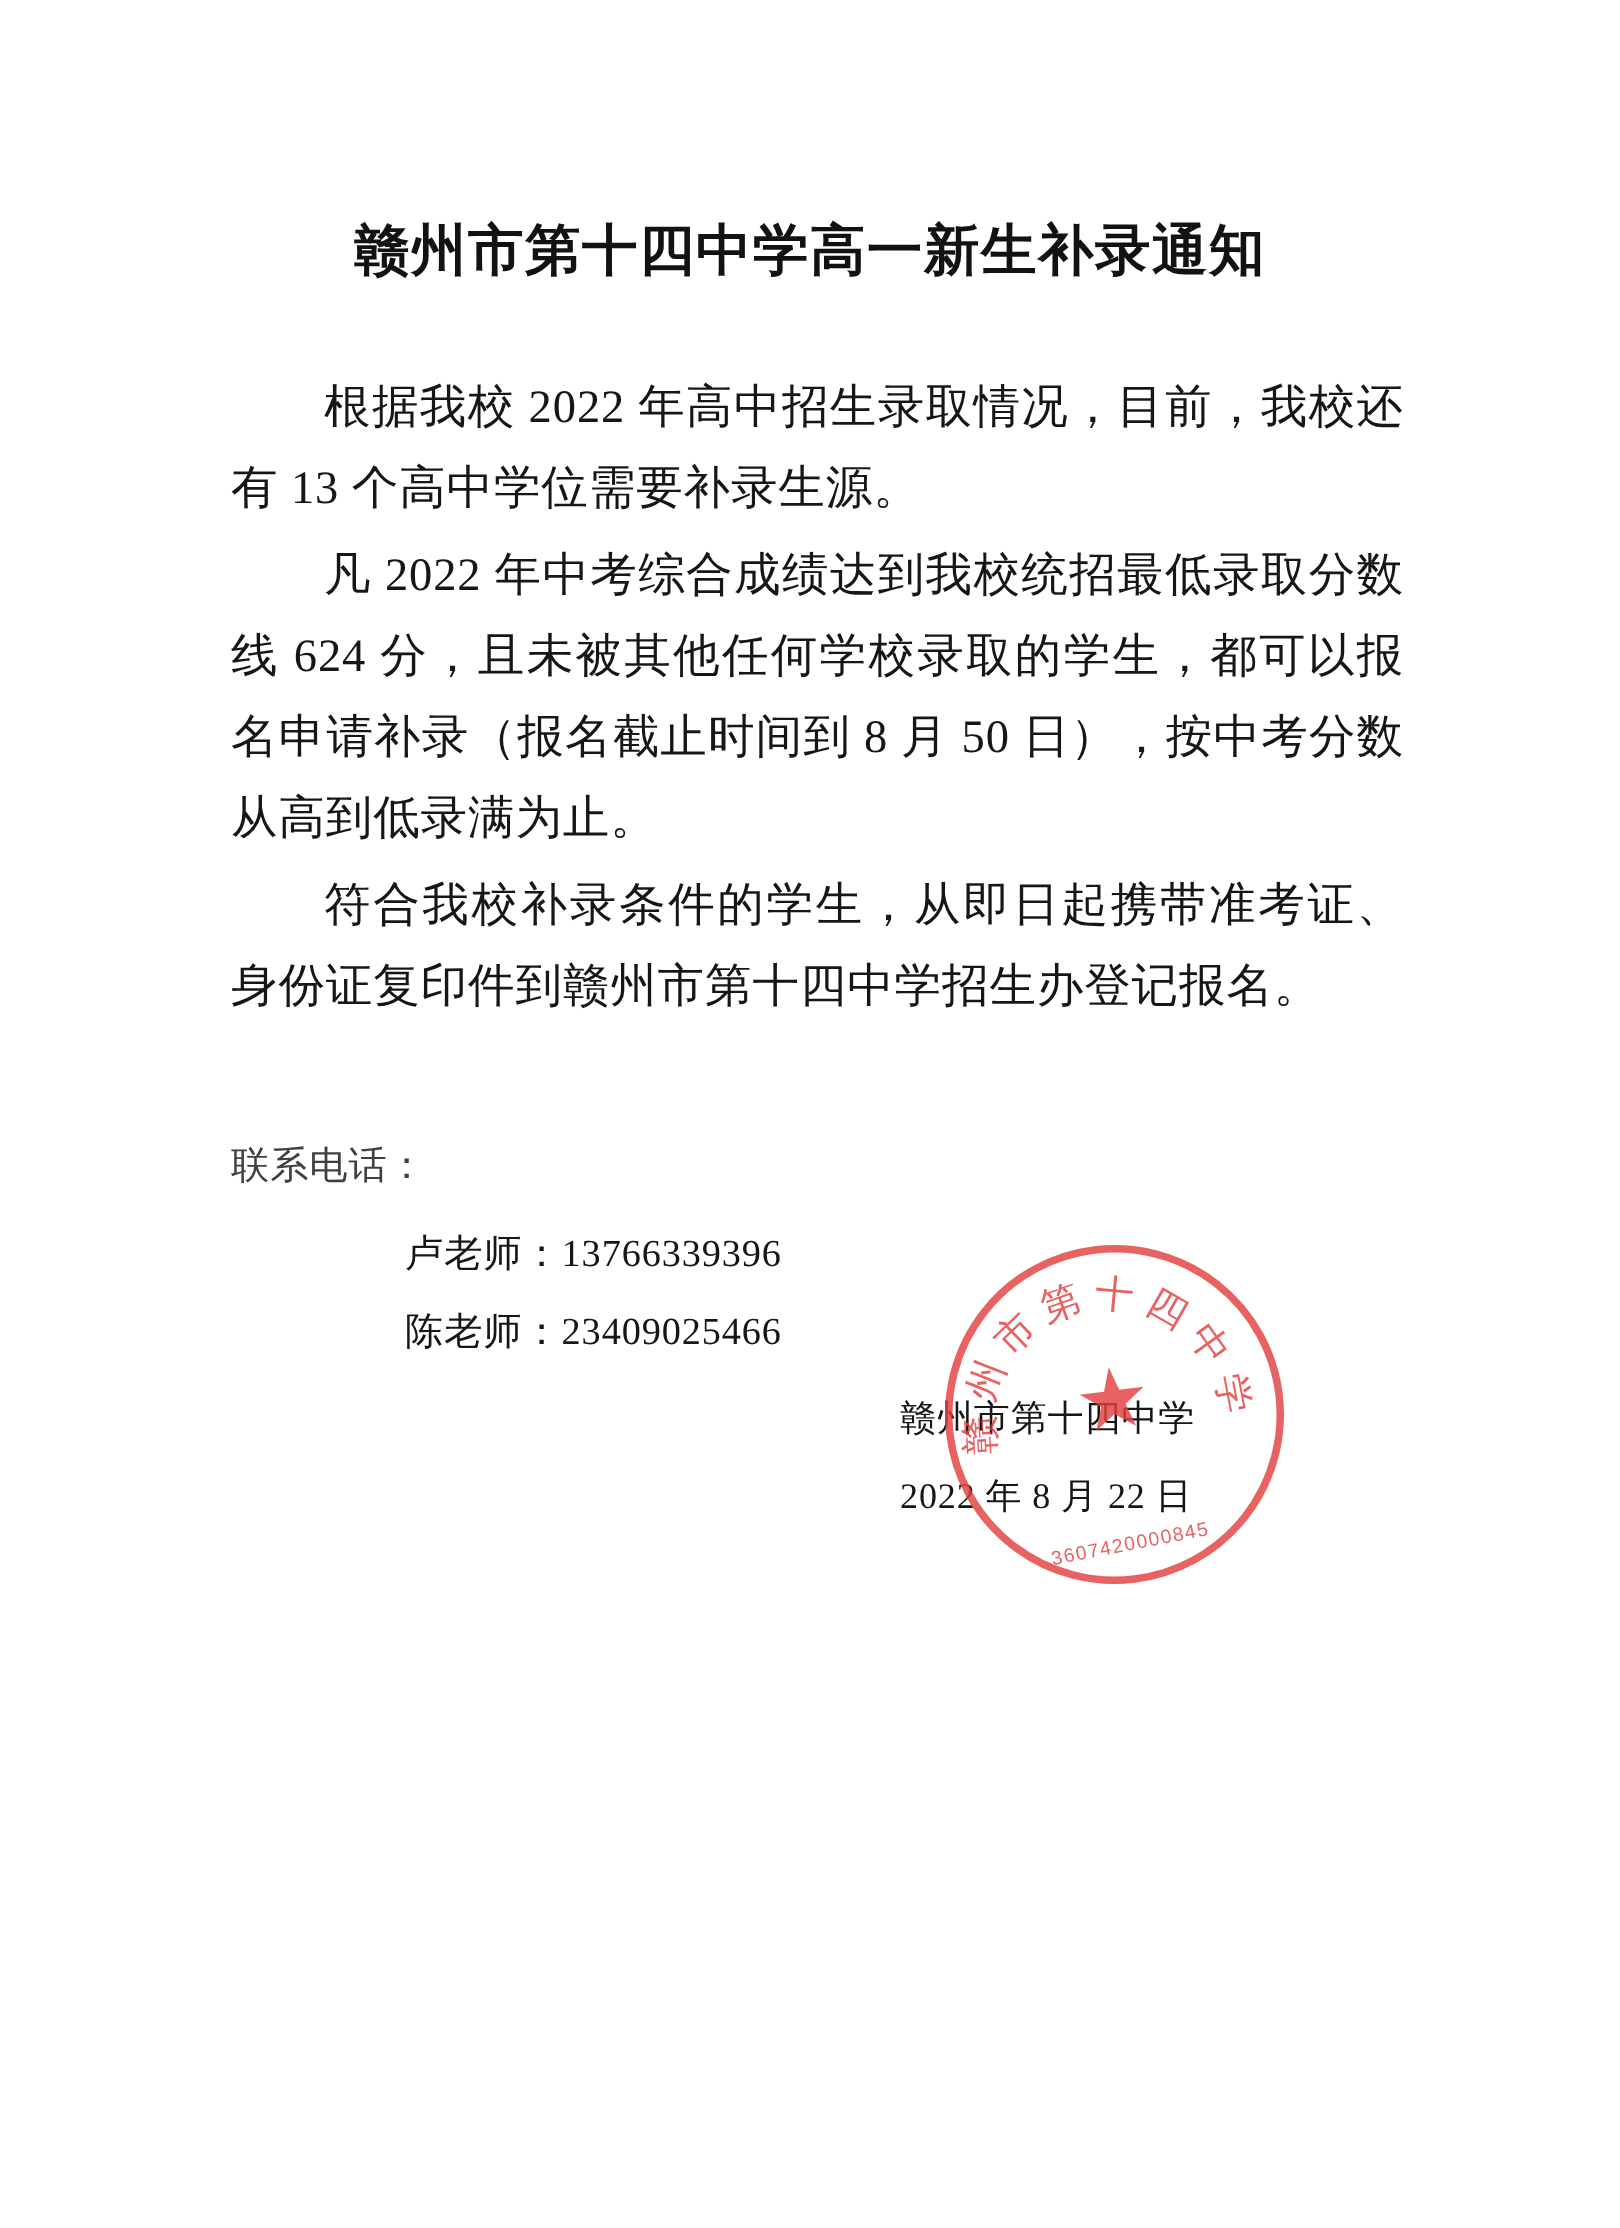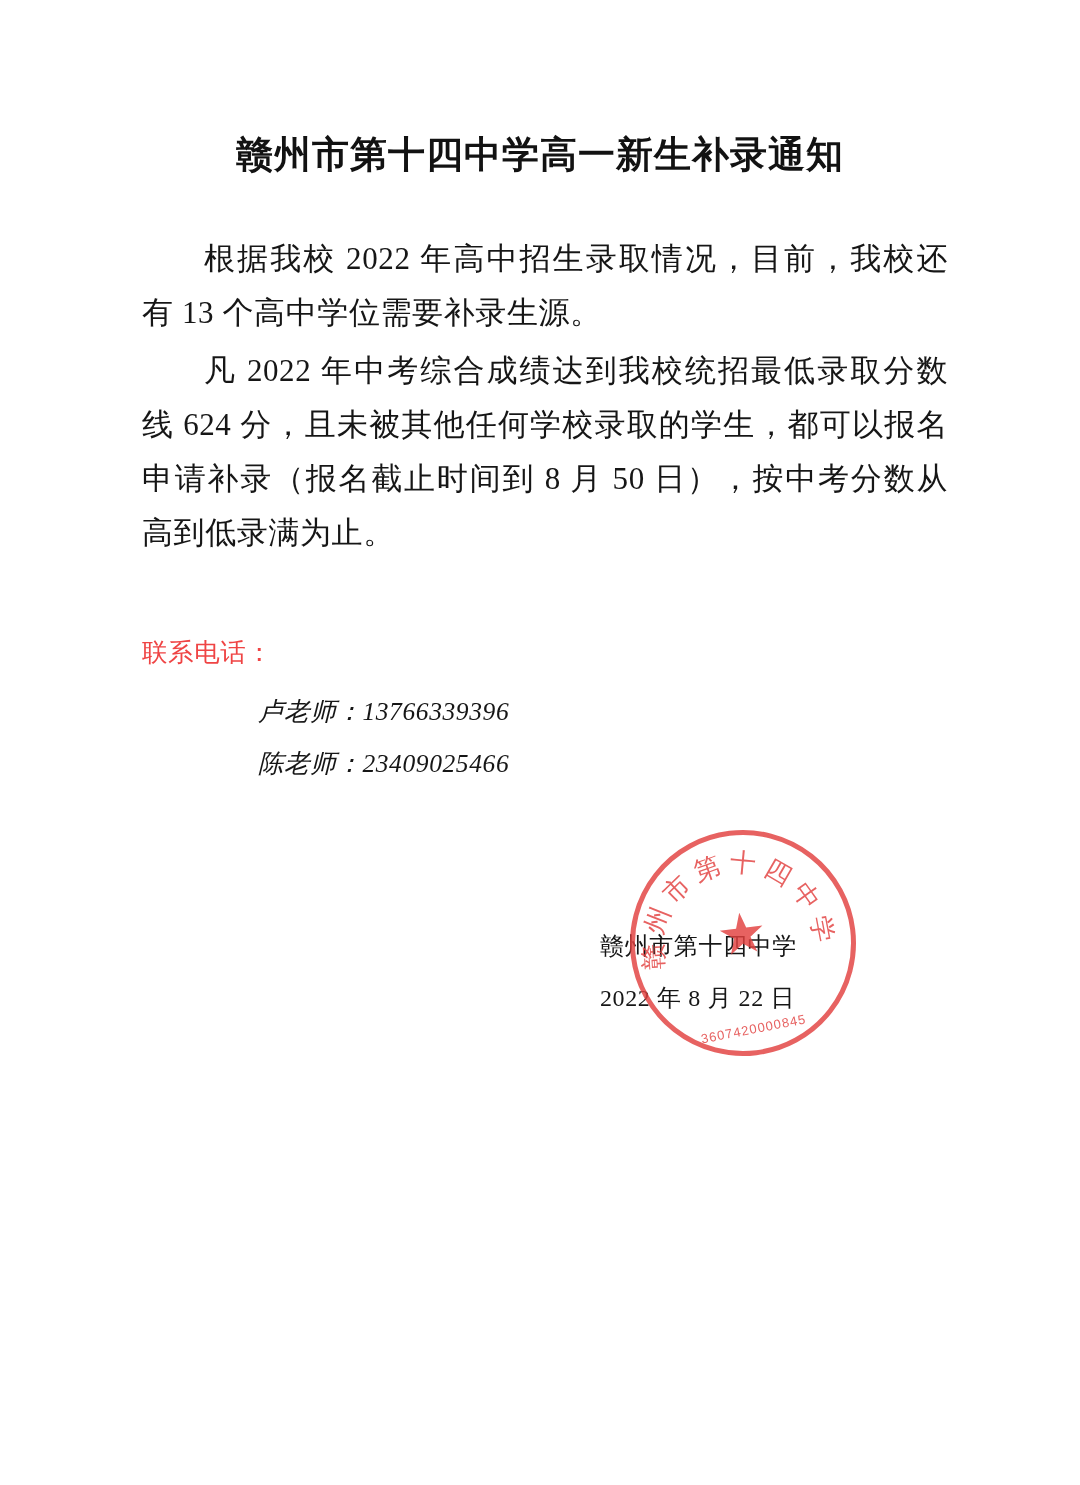--- a/index.html
+++ b/index.html
@@ -13,21 +13,21 @@
     font-family: "Liberation Serif", "DejaVu Serif", serif;
     color: #1a1a1a;
     position: relative;
     overflow: hidden;
   }
   .page {
     position: relative;
     width: 1080px;
     height: 1105px;
     box-sizing: border-box;
-    padding: 0;
+    padding: 12px;
     border-radius: 30px;
   }
   .doc-title {
     text-align: center;
     font-size: 37px;
     font-weight: bold;
     letter-spacing: 1px;
     margin: 0;
     padding-top: 130px;
     color: #121212;
@@ -46,33 +46,32 @@
     text-align: justify;
     color: #161616;
     letter-spacing: 0.6px;
   }
   .contact-label {
     font-size: 25.5px;
     line-height: 54px;
     margin: 0;
     padding-left: 142px;
     padding-top: 62px;
-    color: #ef4444;
+    color: #404040;
     letter-spacing: 0.6px;
   }
   .contact-list {
     padding-left: 258px;
     margin-top: 6px;
   }
   .contact-item {
     font-size: 25.5px;
     line-height: 52px;
     color: #161616;
     letter-spacing: 0.6px;
-    font-style: italic;
   }
   .sign-block {
     position: absolute;
     left: 600px;
     top: 920px;
     font-size: 24px;
     line-height: 52px;
     color: #161616;
     letter-spacing: 0.6px;
     z-index: 2;
@@ -120,20 +119,21 @@
 </head>
 <body>
 
 <div class="page">
 
   <h1 class="doc-title">赣州市第十四中学高一新生补录通知</h1>
 
   <div class="body-block">
     <p class="para">根据我校 2022 年高中招生录取情况，目前，我校还有 13 个高中学位需要补录生源。</p>
     <p class="para">凡 2022 年中考综合成绩达到我校统招最低录取分数线 624 分，且未被其他任何学校录取的学生，都可以报名申请补录（报名截止时间到 8 月 50 日），按中考分数从高到低录满为止。</p>
+    <p class="para">符合我校补录条件的学生，从即日起携带准考证、身份证复印件到赣州市第十四中学招生办登记报名。</p>
   </div>
 
   <div class="contact-label">联系电话：</div>
 
   <div class="contact-list">
     <div class="contact-item">卢老师：13766339396</div>
     <div class="contact-item">陈老师：23409025466</div>
   </div>
 
   <div class="sign-block">

